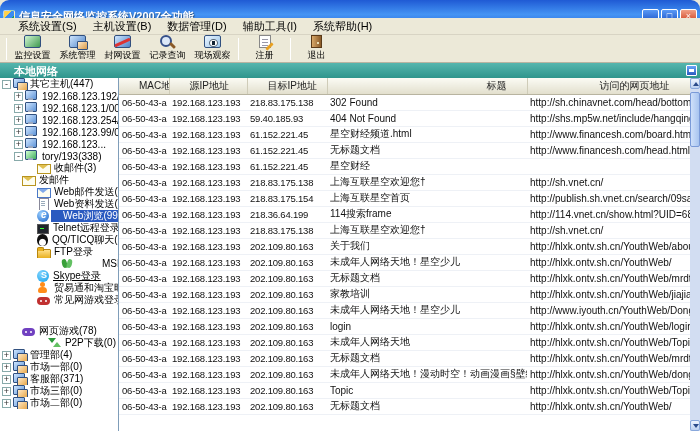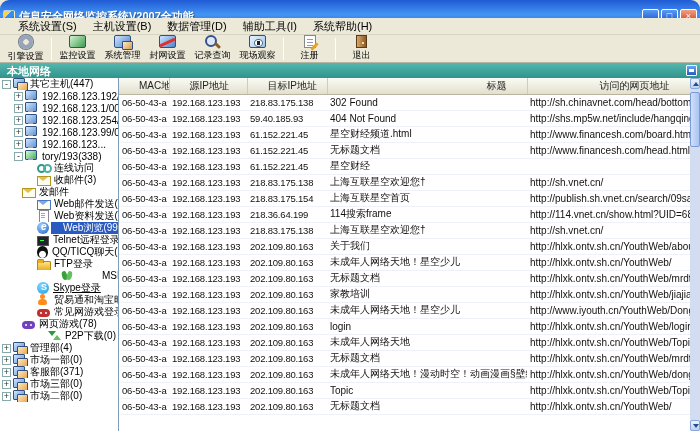--- a/index.html
+++ b/index.html
@@ -57,21 +57,21 @@
   .i-register::before { content:""; position:absolute; left:2px; top:3px; width:6px; height:1px; background:#99a;
     box-shadow:0 3px 0 #99a, 0 6px 0 #99a; }
   .i-register::after { content:""; position:absolute; right:-4px; bottom:-1px; width:9px; height:3px;
     background:#e8a020; transform:rotate(-45deg); border-radius:1px; }
   .i-exit { width:11px; border:1px solid #5a3a18; background:linear-gradient(90deg,#d8a868,#8a5a28); }
   .i-exit::after { content:""; position:absolute; right:2px; top:6px; width:2px; height:2px; background:#ffd; border-radius:50%; }
 
   
   .panelbar { position:absolute; top:63px; left:0; right:0; height:15px;
     background:linear-gradient(#55b6ae, var(--panel-teal,#2f958c)); color:#fff; font-size:11px; font-weight:bold; }
-  .panel-title { position:absolute; left:7px; top:1px; }
+  .panel-title { position:absolute; left:14px; top:1px; }
   .panel-btn { position:absolute; right:3px; top:2px; width:11px; height:11px; border:1px solid #fff;
     border-radius:1px; background:linear-gradient(#6aa6f8,#2a5ac0); }
   .panel-btn::after { content:""; position:absolute; left:2px; top:3px; width:5px; height:3px; background:#fff; }
 
   
   .sidebar { position:absolute; left:0; top:78px; bottom:0; width:119px; background:#fff;
     border-right:1px solid #7f9db9; overflow:hidden; }
   .tree-row { height:12px; display:flex; align-items:center; white-space:nowrap; font-size:10px; overflow:hidden; }
   .expand { width:9px; height:9px; flex:none; border:1px solid #8aa; background:#fff; color:#333;
     font-size:9px; line-height:7px; text-align:center; margin-right:2px; }
@@ -164,24 +164,20 @@
 
   <div class="menubar">
       <div class="menu-item">系统设置(S)</div>
       <div class="menu-item">主机设置(B)</div>
       <div class="menu-item">数据管理(D)</div>
       <div class="menu-item">辅助工具(I)</div>
       <div class="menu-item">系统帮助(H)</div>
     </div>
 
   <div class="toolbar">
-      <div class="tb-btn">
-        <div class="tbi i-engine-settings"></div>
-        <span>引擎设置</span>
-      </div>
       <div class="tb-sep"></div>
       <div class="tb-btn">
         <div class="tbi i-monitor-settings"></div>
         <span>监控设置</span>
       </div>
       <div class="tb-btn">
         <div class="tbi i-system-manage"></div>
         <span>系统管理</span>
       </div>
       <div class="tb-btn">
@@ -245,25 +241,20 @@
           <span class="ticon t-computer"></span>
           <span class="tree-label">192.168.123...</span>
         </div>
         <div class="tree-row" style="padding-left: 14px;">
           <span class="expand">-</span>
           <span class="ticon t-computer-active"></span>
           <span class="tree-label">tory/193(338)</span>
         </div>
         <div class="tree-row" style="padding-left: 26px;">
           <span class="spacer"></span>
-          <span class="ticon t-connection"></span>
-          <span class="tree-label">连线访问</span>
-        </div>
-        <div class="tree-row" style="padding-left: 26px;">
-          <span class="spacer"></span>
           <span class="ticon t-mail-receive"></span>
           <span class="tree-label">收邮件(3)</span>
         </div>
         <div class="tree-row" style="padding-left: 11px;">
           <span class="spacer"></span>
           <span class="ticon t-mail-send"></span>
           <span class="tree-label">发邮件</span>
         </div>
         <div class="tree-row" style="padding-left: 26px;">
           <span class="spacer"></span>
@@ -308,21 +299,21 @@
         <div class="tree-row" style="padding-left: 26px;">
           <span class="spacer"></span>
           <span class="ticon t-trade-chat"></span>
           <span class="tree-label">贸易通和淘宝旺旺</span>
         </div>
         <div class="tree-row" style="padding-left: 26px;">
           <span class="spacer"></span>
           <span class="ticon t-game-login"></span>
           <span class="tree-label">常见网游戏登录</span>
         </div>
-        <div class="tree-row" style="padding-left: 11px;">
+        <div class="tree-row" style="padding-left: 11px; margin-top: 19px;">
           <span class="spacer"></span>
           <span class="ticon t-web-game"></span>
           <span class="tree-label">网页游戏(78)</span>
         </div>
         <div class="tree-row" style="padding-left: 26px; justify-content: flex-end;">
           <span class="spacer"></span>
           <span class="ticon t-p2p-download"></span>
           <span class="tree-label">P2P下载(0)</span>
         </div>
         <div class="tree-row" style="padding-left: 2px;">

